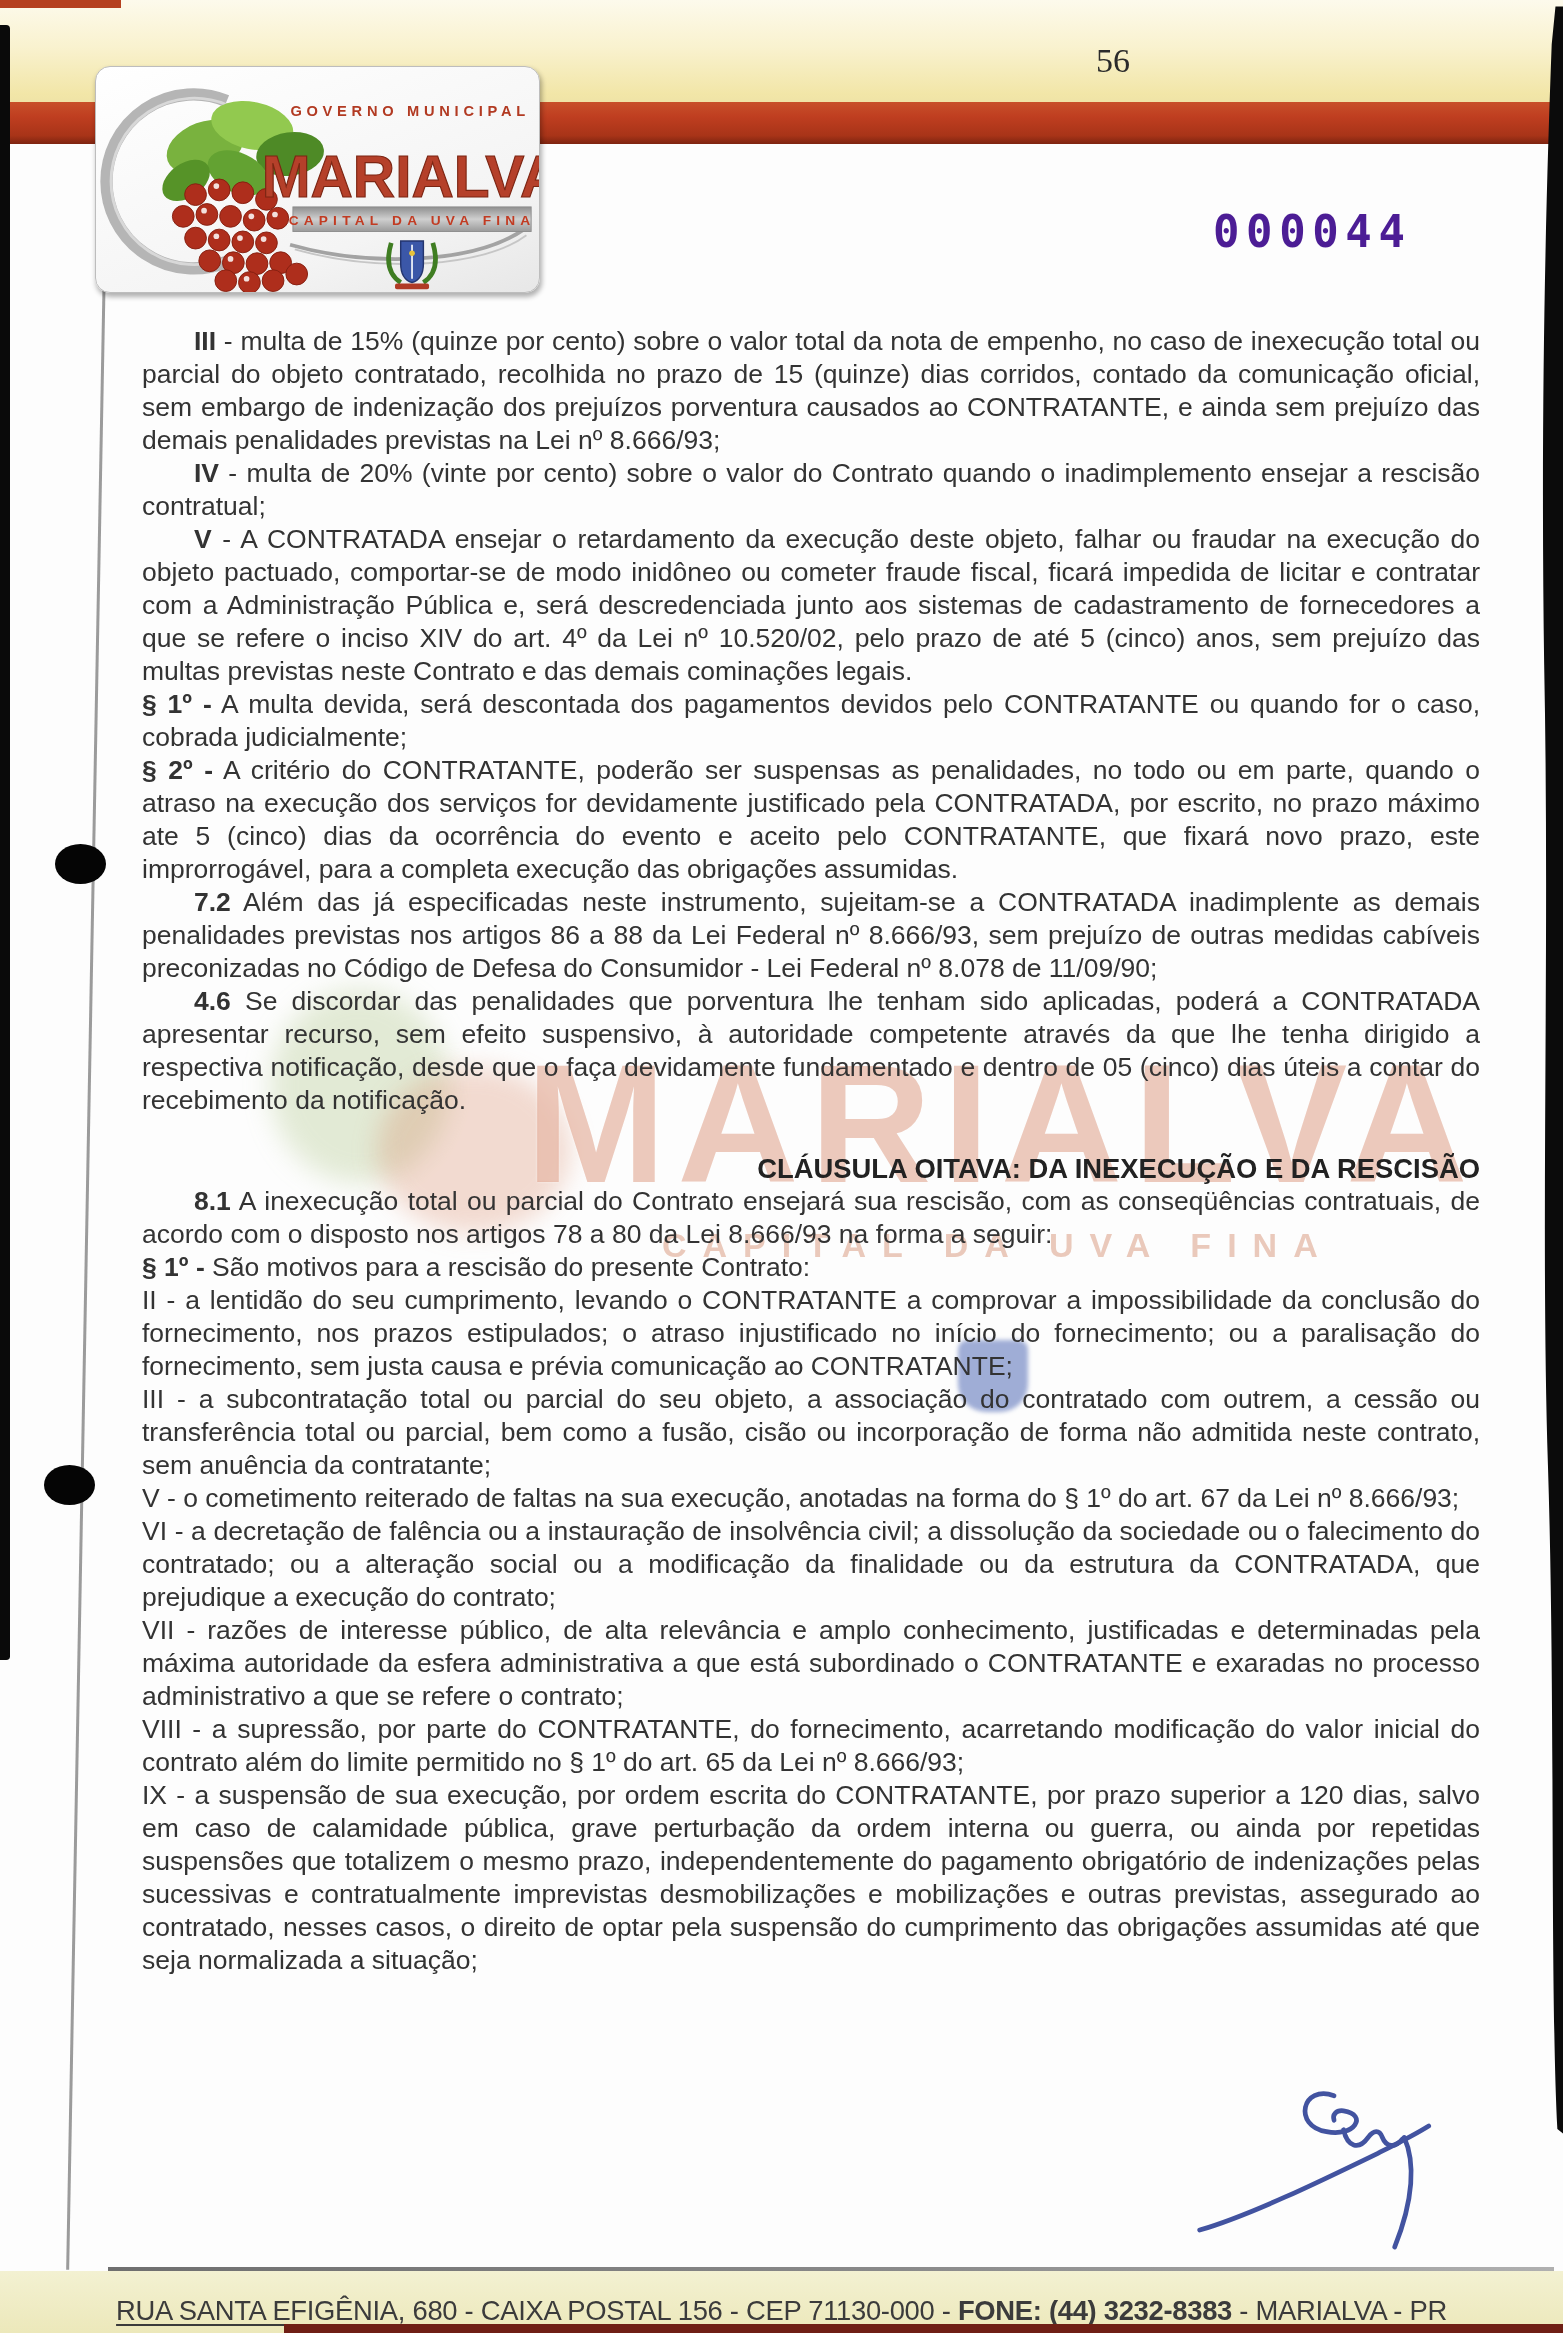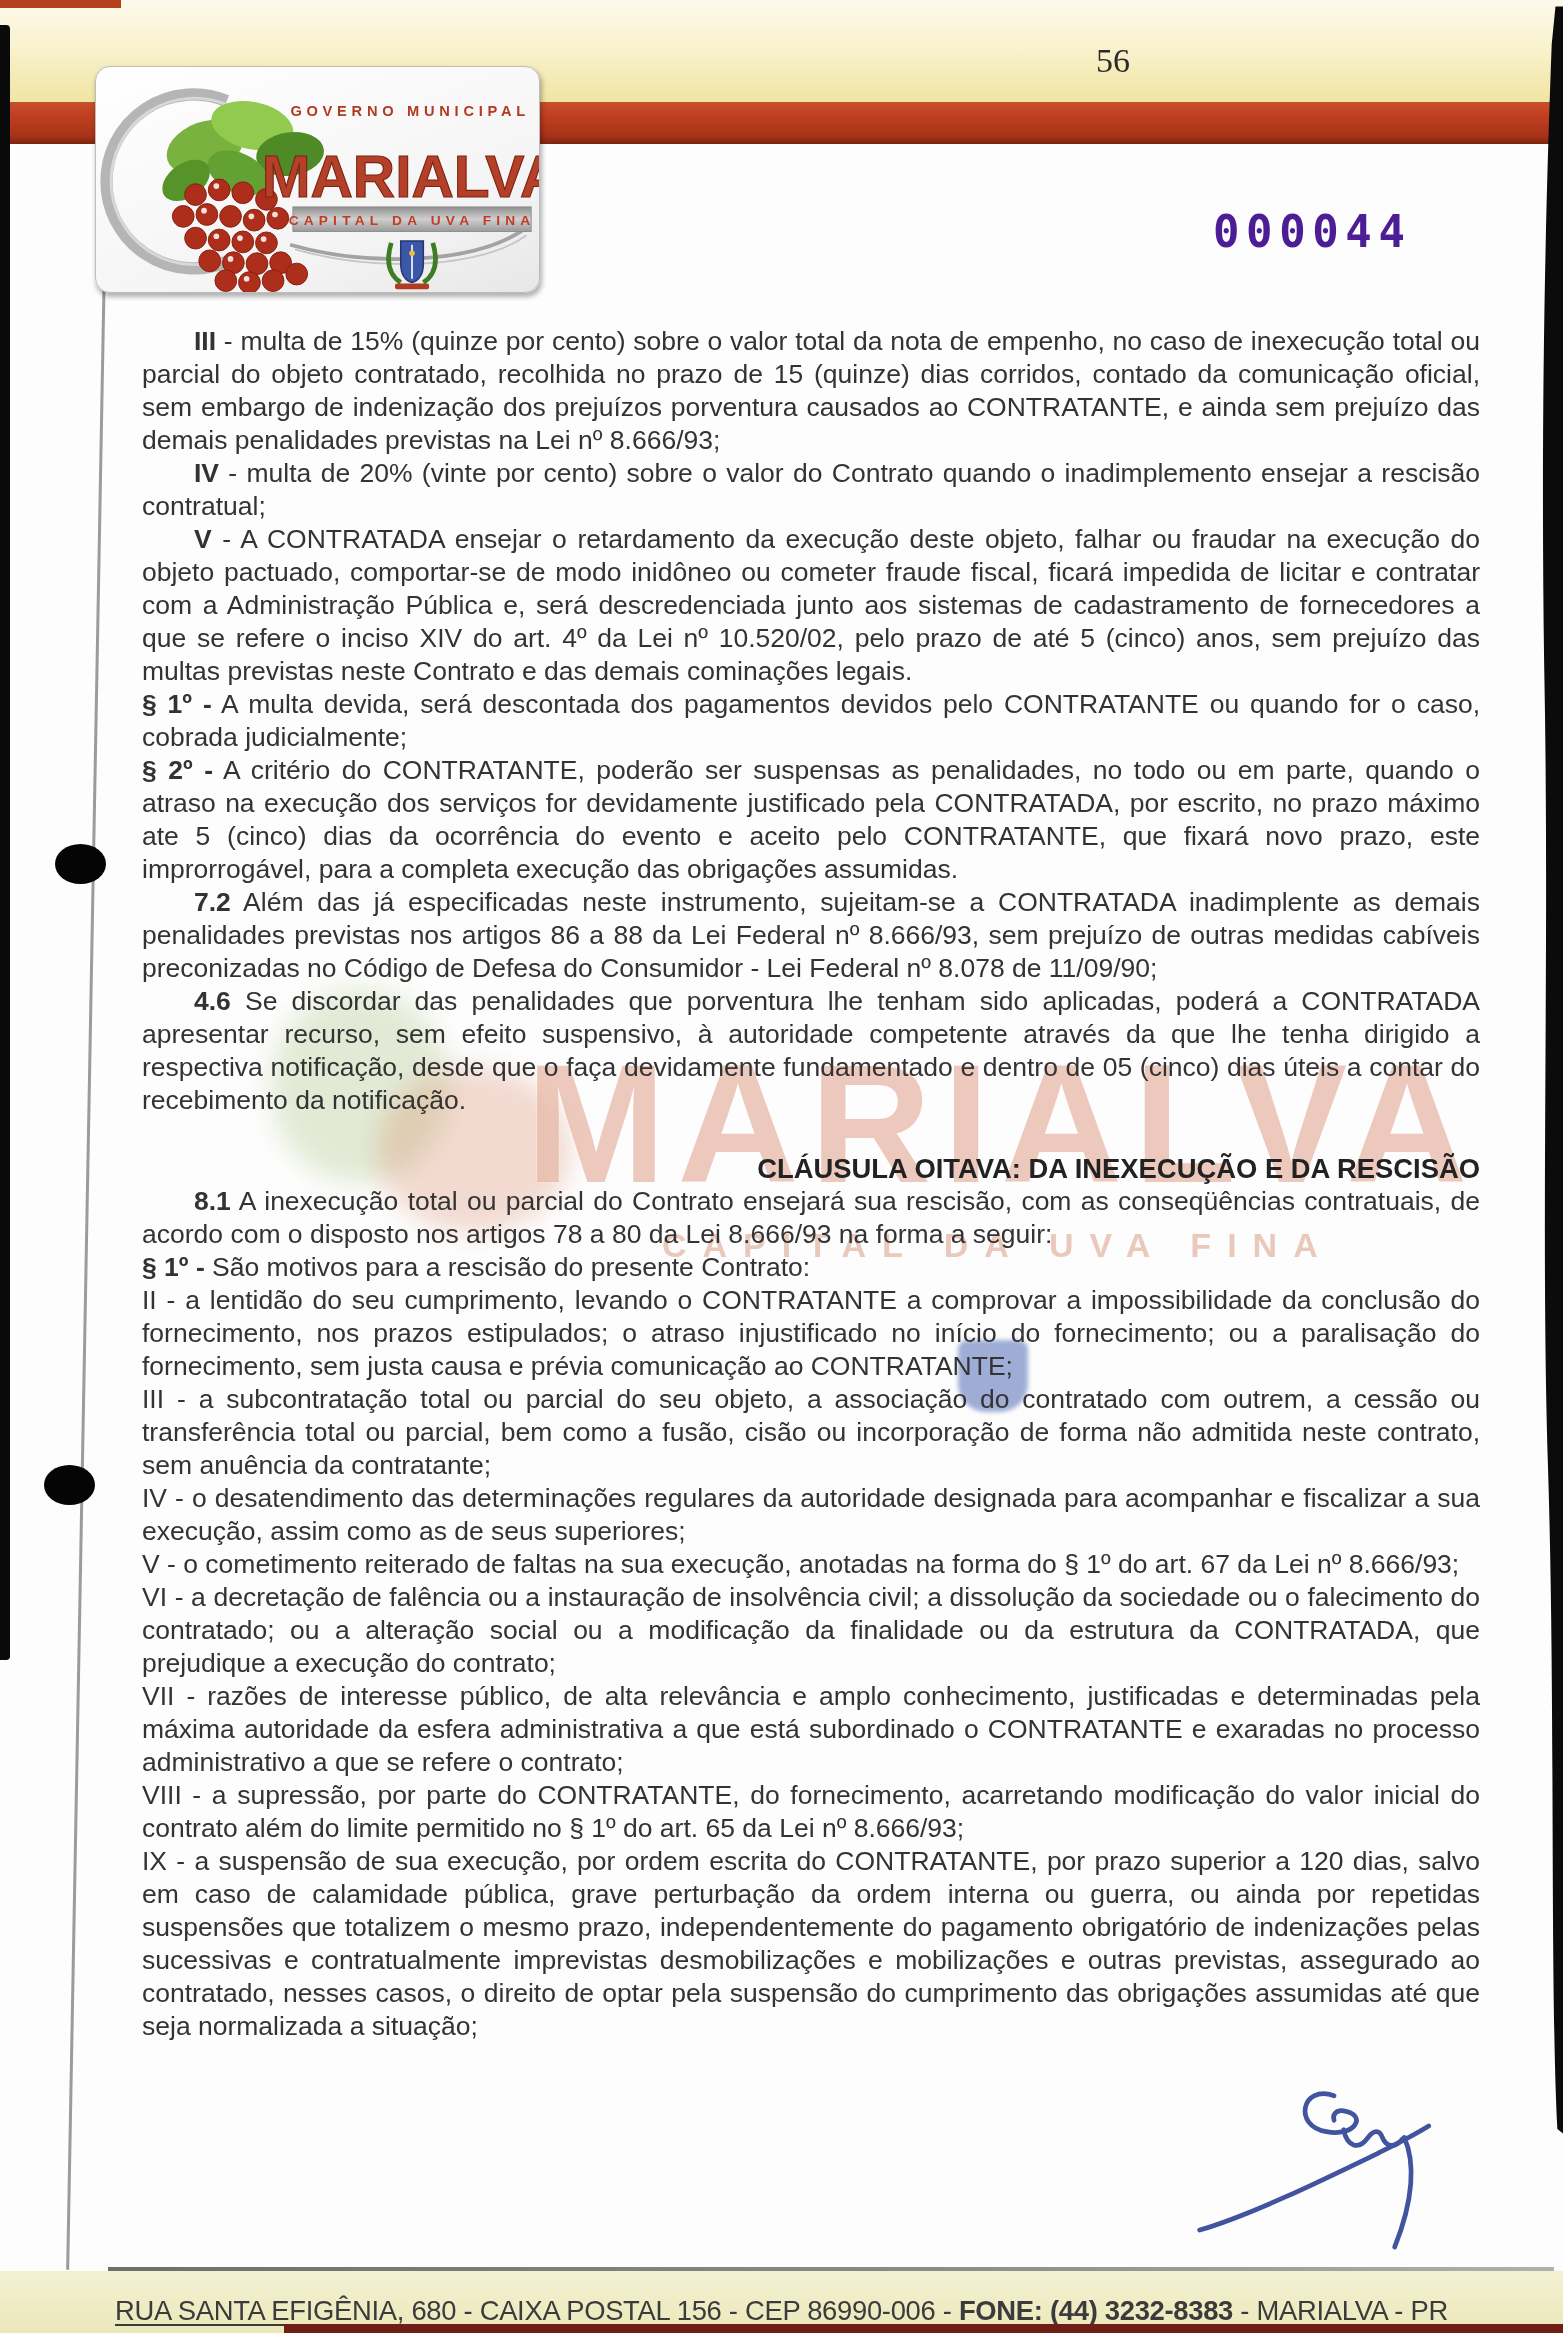--- a/index.html
+++ b/index.html
@@ -178,38 +178,37 @@
       <p class="doc-para indent"><b>V</b> - A CONTRATADA ensejar o retardamento da execução deste objeto, falhar ou fraudar na execução do objeto pactuado, comportar-se de modo inidôneo ou cometer fraude fiscal, ficará impedida de licitar e contratar com a Administração Pública e, será descredenciada junto aos sistemas de cadastramento de fornecedores a que se refere o inciso XIV do art. 4º da Lei nº 10.520/02, pelo prazo de até 5 (cinco) anos, sem prejuízo das multas previstas neste Contrato e das demais cominações legais.</p>
       <p class="doc-para"><b>§ 1º -</b> A multa devida, será descontada dos pagamentos devidos pelo CONTRATANTE ou quando for o caso, cobrada judicialmente;</p>
       <p class="doc-para"><b>§ 2º -</b> A critério do CONTRATANTE, poderão ser suspensas as penalidades, no todo ou em parte, quando o atraso na execução dos serviços for devidamente justificado pela CONTRATADA, por escrito, no prazo máximo ate 5 (cinco) dias da ocorrência do evento e aceito pelo CONTRATANTE, que fixará novo prazo, este improrrogável, para a completa execução das obrigações assumidas.</p>
       <p class="doc-para indent"><b>7.2</b> Além das já especificadas neste instrumento, sujeitam-se a CONTRATADA inadimplente as demais penalidades previstas nos artigos 86 a 88 da Lei Federal nº 8.666/93, sem prejuízo de outras medidas cabíveis preconizadas no Código de Defesa do Consumidor - Lei Federal nº 8.078 de 11/09/90;</p>
       <p class="doc-para indent"><b>4.6</b> Se discordar das penalidades que porventura lhe tenham sido aplicadas, poderá a CONTRATADA apresentar recurso, sem efeito suspensivo, à autoridade competente através da que lhe tenha dirigido a respectiva notificação, desde que o faça devidamente fundamentado e dentro de 05 (cinco) dias úteis a contar do recebimento da notificação.</p>
       <h2 class="doc-heading">CLÁUSULA OITAVA: DA INEXECUÇÃO E DA RESCISÃO</h2>
       <p class="doc-para indent"><b>8.1</b> A inexecução total ou parcial do Contrato ensejará sua rescisão, com as conseqüências contratuais, de acordo com o disposto nos artigos 78 a 80 da Lei 8.666/93 na forma a seguir:</p>
       <p class="doc-para"><b>§ 1º -</b> São motivos para a rescisão do presente Contrato:</p>
       <p class="doc-para">II - a lentidão do seu cumprimento, levando o CONTRATANTE a comprovar a impossibilidade da conclusão do fornecimento, nos prazos estipulados; o atraso injustificado no início do fornecimento; ou a paralisação do fornecimento, sem justa causa e prévia comunicação ao CONTRATANTE;</p>
       <p class="doc-para">III - a subcontratação total ou parcial do seu objeto, a associação do contratado com outrem, a cessão ou transferência total ou parcial, bem como a fusão, cisão ou incorporação de forma não admitida neste contrato, sem anuência da contratante;</p>
-      <p class="doc-para">IV - o desatendimento das determinações regulares da autoridade designada para acompanhar e fiscalizar a sua execução, assim como as de seus superiores;</p>
       <p class="doc-para">V - o cometimento reiterado de faltas na sua execução, anotadas na forma do § 1º do art. 67 da Lei nº 8.666/93;</p>
       <p class="doc-para">VI - a decretação de falência ou a instauração de insolvência civil; a dissolução da sociedade ou o falecimento do contratado; ou a alteração social ou a modificação da finalidade ou da estrutura da CONTRATADA, que prejudique a execução do contrato;</p>
       <p class="doc-para">VII - razões de interesse público, de alta relevância e amplo conhecimento, justificadas e determinadas pela máxima autoridade da esfera administrativa a que está subordinado o CONTRATANTE e exaradas no processo administrativo a que se refere o contrato;</p>
       <p class="doc-para">VIII - a supressão, por parte do CONTRATANTE, do fornecimento, acarretando modificação do valor inicial do contrato além do limite permitido no § 1º do art. 65 da Lei nº 8.666/93;</p>
       <p class="doc-para">IX - a suspensão de sua execução, por ordem escrita do CONTRATANTE, por prazo superior a 120 dias, salvo em caso de calamidade pública, grave perturbação da ordem interna ou guerra, ou ainda por repetidas suspensões que totalizem o mesmo prazo, independentemente do pagamento obrigatório de indenizações pelas sucessivas e contratualmente imprevistas desmobilizações e mobilizações e outras previstas, assegurado ao contratado, nesses casos, o direito de optar pela suspensão do cumprimento das obrigações assumidas até que seja normalizada a situação;</p>
     </div>
 
   <svg class="signature" width="265" height="180" viewBox="0 0 280 190">
     <g fill="none" stroke="#4253a0" stroke-width="5" stroke-linecap="round">
       <path d="M 6 168 C 60 152 130 118 196 86 C 216 76 232 68 248 58"></path>
       <path d="M 148 26 C 114 14 104 58 140 64 C 170 70 184 46 158 42 C 150 41 146 46 148 52"></path>
       <path d="M 158 62 C 162 80 174 84 184 70 C 190 62 196 62 199 70 C 203 80 212 82 220 72"></path>
       <path d="M 222 70 C 234 96 232 136 212 186"></path>
     </g>
   </svg>
 
   <div class="footer-band">
     <div class="footer-text">
-      <span>RUA SANTA EFIGÊNIA, 680 - CAIXA POSTAL 156 - CEP 86990-006 - </span><b>FONE: (44) 3232-8383</b><span> - MARIALVA - PR</span>
+      <span>RUA SANTA EFIGÊNIA, 680 - CAIXA POSTAL 156 - CEP 71130-000 - </span><b>FONE: (44) 3232-8383</b><span> - MARIALVA - PR</span>
     </div>
   </div>
   <div class="bottom-red-bar"></div>
 
 </div>
 
 
 </body></html>

